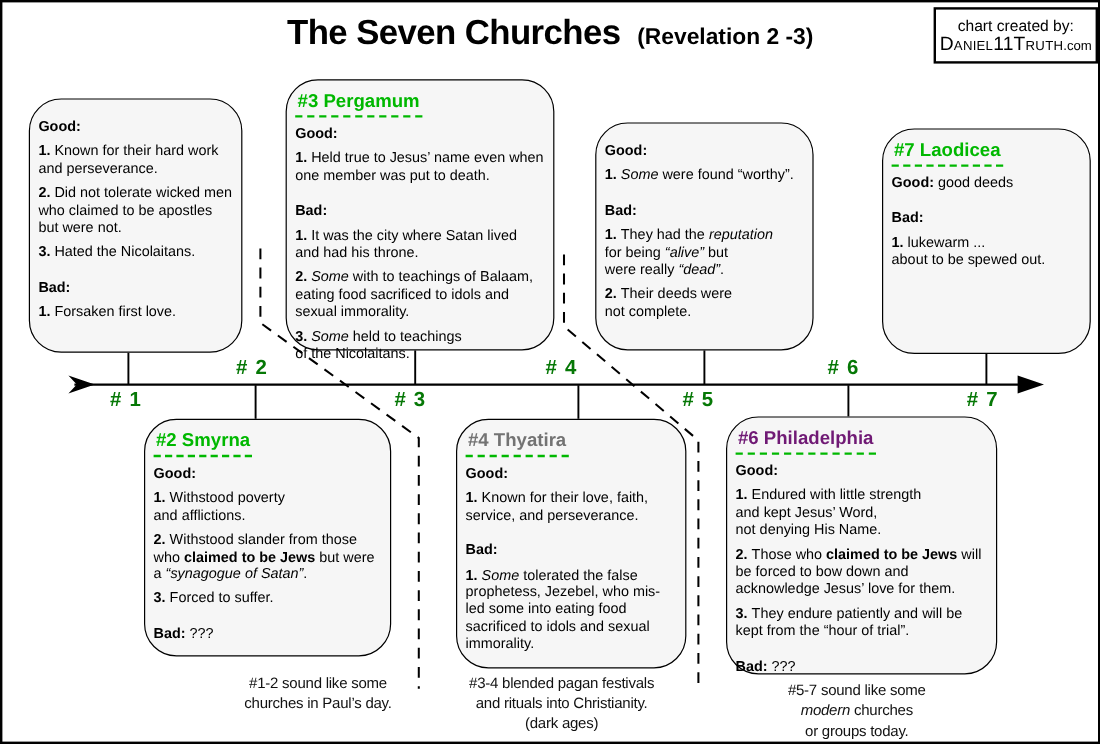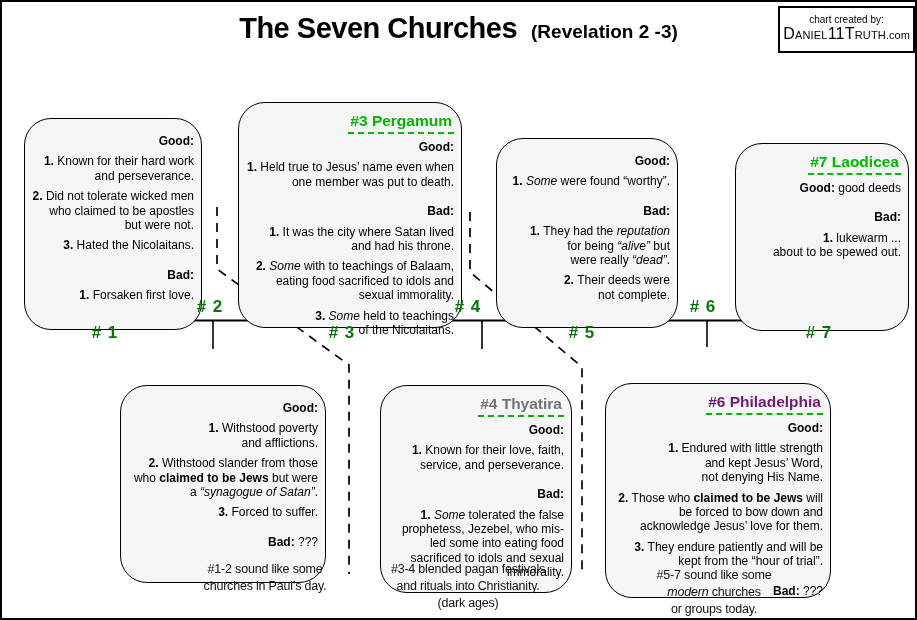--- a/index.html
+++ b/index.html
@@ -8,26 +8,26 @@
     border:2px solid #000;box-sizing:border-box;overflow:hidden;
     font-family:"Liberation Sans","DejaVu Sans",sans-serif;color:#000;
   }
   
   .title-row{position:absolute;left:0;top:10px;width:100%;text-align:center;}
   .title-main{font-size:29px;font-weight:700;letter-spacing:-0.5px;}
   .title-sub{font-size:19px;font-weight:700;margin-left:14px;}
   
   .credit{position:absolute;left:776px;top:4px;width:137px;height:47px;
     border:2px solid #000;box-sizing:border-box;text-align:center;padding-top:6px;}
-  .credit-l1{font-size:10px;}
+  .credit-l1{font-size:13px;}
   .credit-name{font-variant:small-caps;font-size:16px;letter-spacing:0.2px;}
   .credit-suffix{font-size:11px;}
   
   .box{position:absolute;background:#f6f6f6;border:1.6px solid #000;border-radius:27px;
-    box-sizing:border-box;padding:9px 7px 6px 7px;text-align:right;margin-top:36px;}
+    box-sizing:border-box;padding:9px 7px 6px 7px;text-align:left;}
   .box-heading{font-size:15.5px;font-weight:700;margin-bottom:3px;}
   .hl{display:inline-block;border-bottom:2px dashed;padding:0 2px 2px 2px;}
   .box-body{font-size:12px;line-height:1.2;}
   .blk{margin:6px 0;}
   .blk.gap{margin-top:15px;}
   .b{font-weight:700;}
   .i{font-style:italic;}
   
   .axis-label{position:absolute;transform:translateX(-50%);font-size:17px;font-weight:700;
     letter-spacing:1px;white-space:nowrap;}
@@ -105,20 +105,21 @@
   <div class="box" style="left:733px;top:105px;width:174px;height:188px">
     <div class="box-heading"><span class="hl green" style="color: rgb(0, 184, 0); border-bottom-color: rgb(0, 184, 0);">#7 Laodicea</span></div>
     <div class="box-body">
         <div class="blk"><span class="b">Good:</span><span> good deeds</span></div>
         <div class="blk gap"><span class="b">Bad:</span></div>
         <div class="blk"><span class="b">1. </span><span>lukewarm ...</span><br><span>about to be spewed out.</span></div>
       </div>
   </div>
 
   <div class="box" style="left:118px;top:347px;width:206px;height:198px">
+    <div class="box-heading"><span class="hl green" style="color: rgb(0, 184, 0); border-bottom-color: rgb(0, 184, 0);">#2 Smyrna</span></div>
     <div class="box-body">
         <div class="blk"><span class="b">Good:</span></div>
         <div class="blk"><span class="b">1. </span><span>Withstood poverty</span><br><span>and afflictions.</span></div>
         <div class="blk"><span class="b">2. </span><span>Withstood slander from those who </span><span class="b">claimed to be Jews</span><span> but were a </span><span class="i">“synagogue of Satan”</span><span>.</span></div>
         <div class="blk"><span class="b">3. </span><span>Forced to suffer.</span></div>
         <div class="blk gap"><span class="b">Bad:</span><span> ???</span></div>
       </div>
   </div>
 
   <div class="box" style="left:378px;top:347px;width:192px;height:208px">

